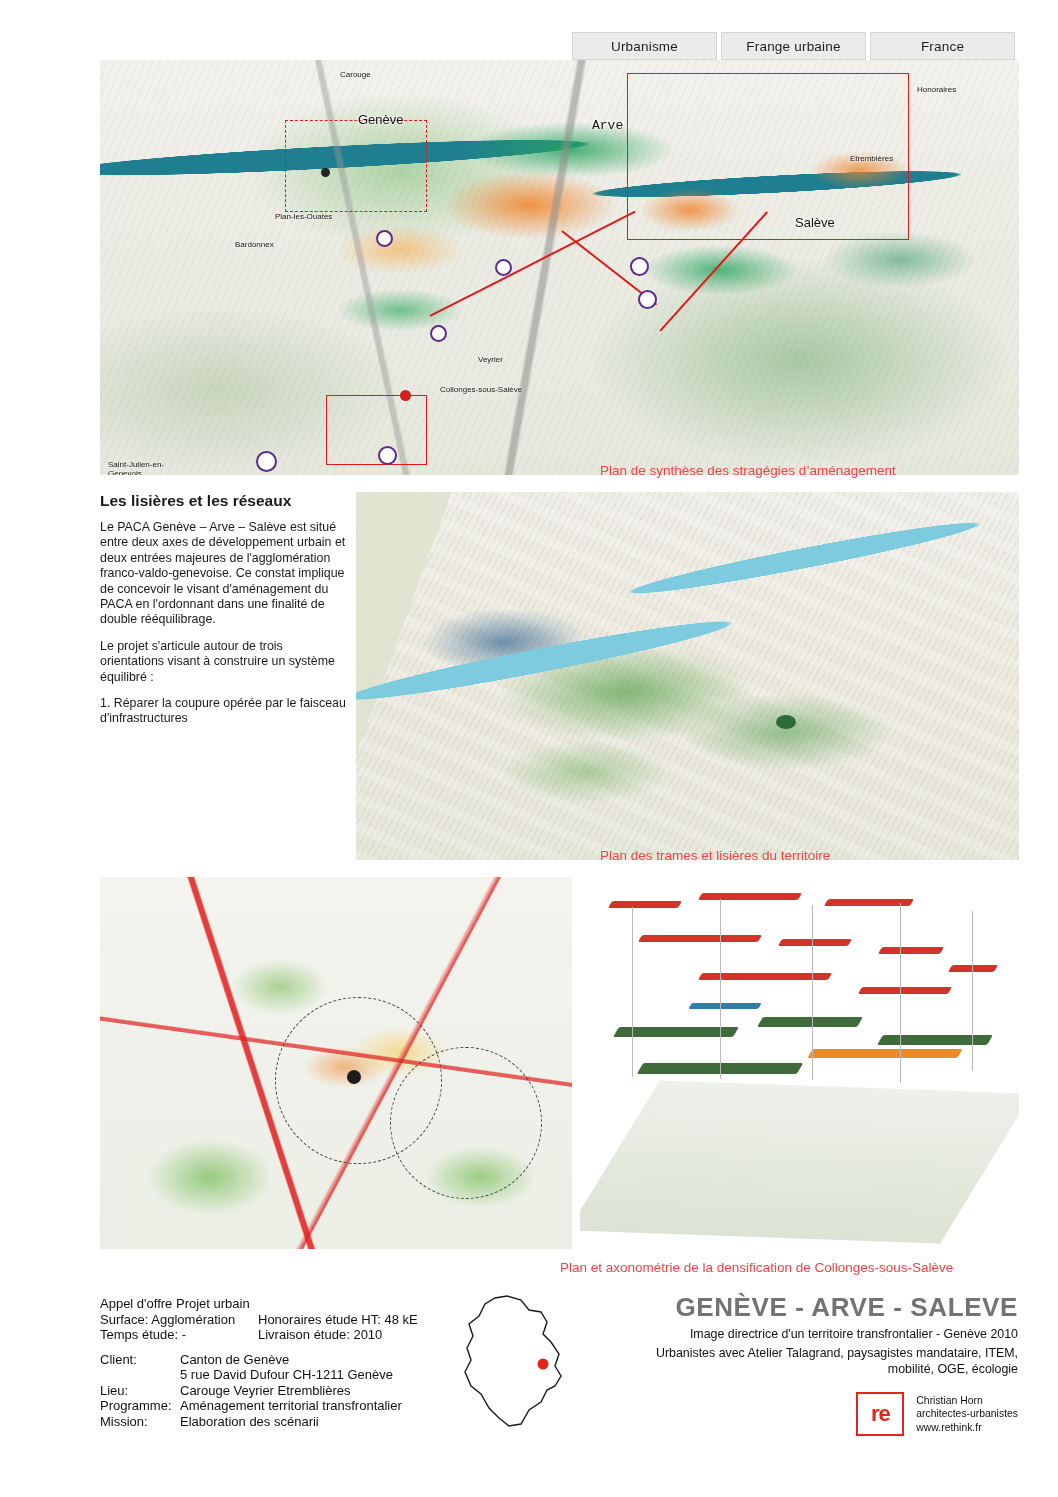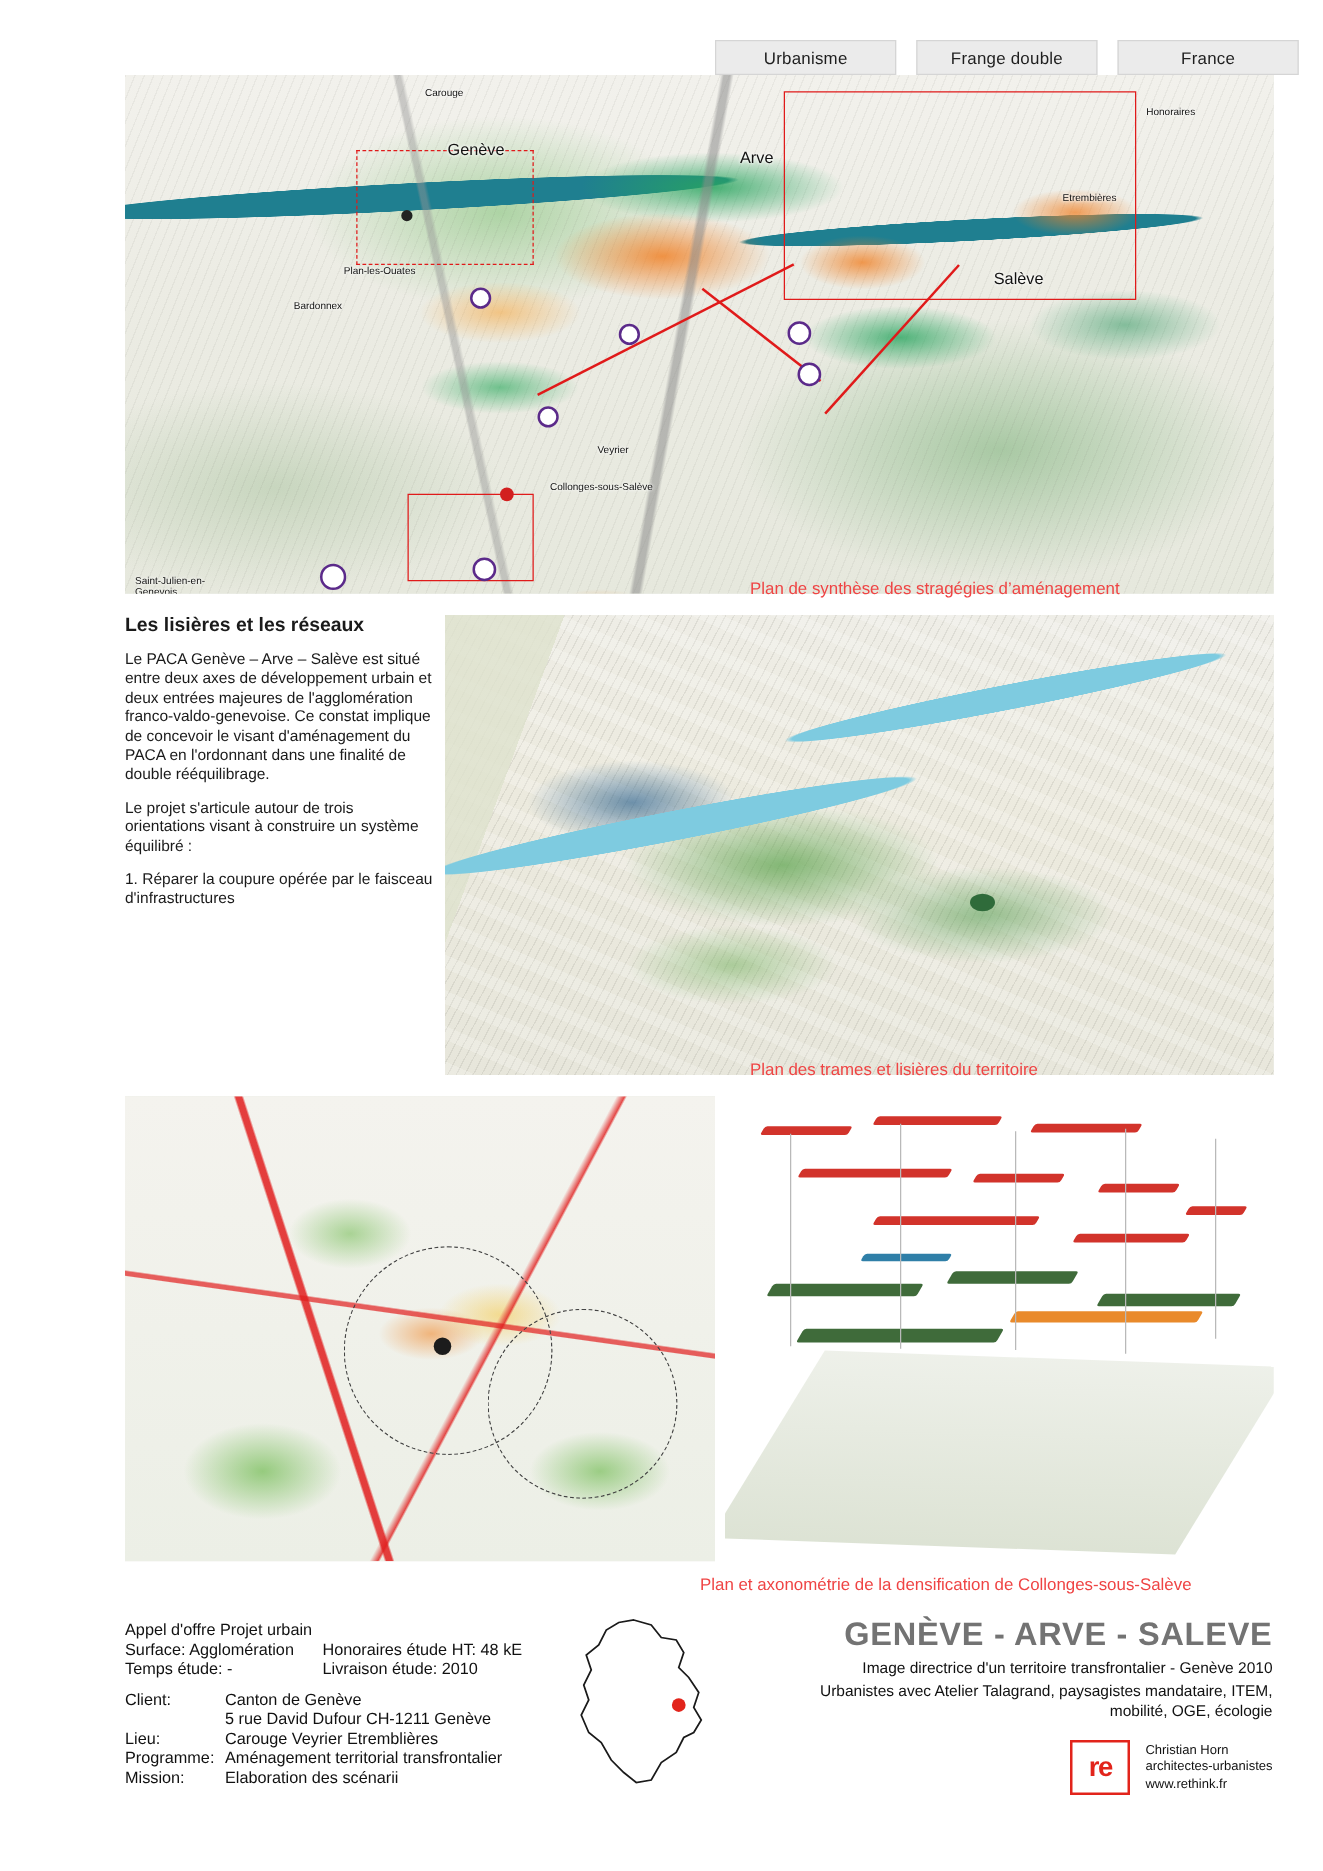--- a/index.html
+++ b/index.html
@@ -15,21 +15,21 @@
     color: #1a1a1a;
     overflow: hidden;
   }
 
   
   .tabs {
     position: absolute;
     top: 32px;
     left: 572px;
     display: flex;
-    gap: 16px;
+    gap: 4px;
   }
   .tab {
     width: 143px;
     height: 26px;
     background: #ebebeb;
     border: 1px solid #d5d5d5;
     font-size: 13.5px;
     color: #1e1e1e;
     display: flex;
     align-items: center;
@@ -224,21 +224,21 @@
   }
   .logo-txt { font-size: 10.4px; line-height: 13.5px; color:#111; text-align:left; }
 
   .spot { position:absolute; border-radius:50%; }
 </style>
 </head>
 <body>
 
 <div class="tabs">
   <div class="tab">Urbanisme</div>
-  <div class="tab">Frange double</div>
+  <div class="tab">Frange urbaine</div>
   <div class="tab">France</div>
 </div>
 
 <div class="fig" id="map1">
   <div class="m1-bg"></div>
   <div class="m1-hills"></div>
   <div class="m1-river"></div>
   <div class="m1-green"></div>
   <div class="m1-urban"></div>
   <div class="m1-roads"></div>
@@ -255,21 +255,21 @@
   <div class="spot" style="left:395px;top:199px;width:13px;height:13px;border:2px solid #5b2a8a;background:#fff;"></div>
   <div class="spot" style="left:330px;top:265px;width:13px;height:13px;border:2px solid #5b2a8a;background:#fff;"></div>
   <div class="spot" style="left:530px;top:197px;width:15px;height:15px;border:2px solid #5b2a8a;background:#fff;"></div>
   <div class="spot" style="left:538px;top:230px;width:15px;height:15px;border:2px solid #5b2a8a;background:#fff;"></div>
   <div class="spot" style="left:278px;top:386px;width:15px;height:15px;border:2px solid #5b2a8a;background:#fff;"></div>
   <div class="spot" style="left:156px;top:391px;width:17px;height:17px;border:2px solid #5b2a8a;background:#fff;"></div>
   <div class="spot" style="left:300px;top:330px;width:11px;height:11px;background:#d21f1f;"></div>
   <div class="spot" style="left:221px;top:108px;width:9px;height:9px;background:#222;"></div>
 
   <div class="maglabel" style="left:258px; top:52px;">Genève</div>
-  <div class="maglabel" style="left:492px; top:58px;">Arve</div>
+  <div class="maglabel" style="left:492px; top:58px;font-family:Liberation Mono, monospace;">Arve</div>
   <div class="maglabel" style="left:695px; top:155px;">Salève</div>
   <div class="maglabel" style="left:240px; top:10px; font-size:8px;">Carouge</div>
   <div class="maglabel" style="left:378px; top:295px; font-size:8px;">Veyrier</div>
   <div class="maglabel" style="left:750px; top:94px; font-size:8px;">Etrembières</div>
   <div class="maglabel" style="left:817px; top:25px; font-size:8px;">Honoraires</div>
   <div class="maglabel" style="left:378px; top:292px; font-size:8px; opacity:0;">Bossey</div>
   <div class="maglabel" style="left:340px; top:325px; font-size:8px;">Collonges-sous-Salève</div>
   <div class="maglabel" style="left:8px; top:400px; font-size:8px; width:70px; white-space:normal;">Saint-Julien-en-Genevois</div>
   <div class="maglabel" style="left:135px; top:180px; font-size:8px;">Bardonnex</div>
   <div class="maglabel" style="left:175px; top:152px; font-size:8px;">Plan-les-Ouates</div>

